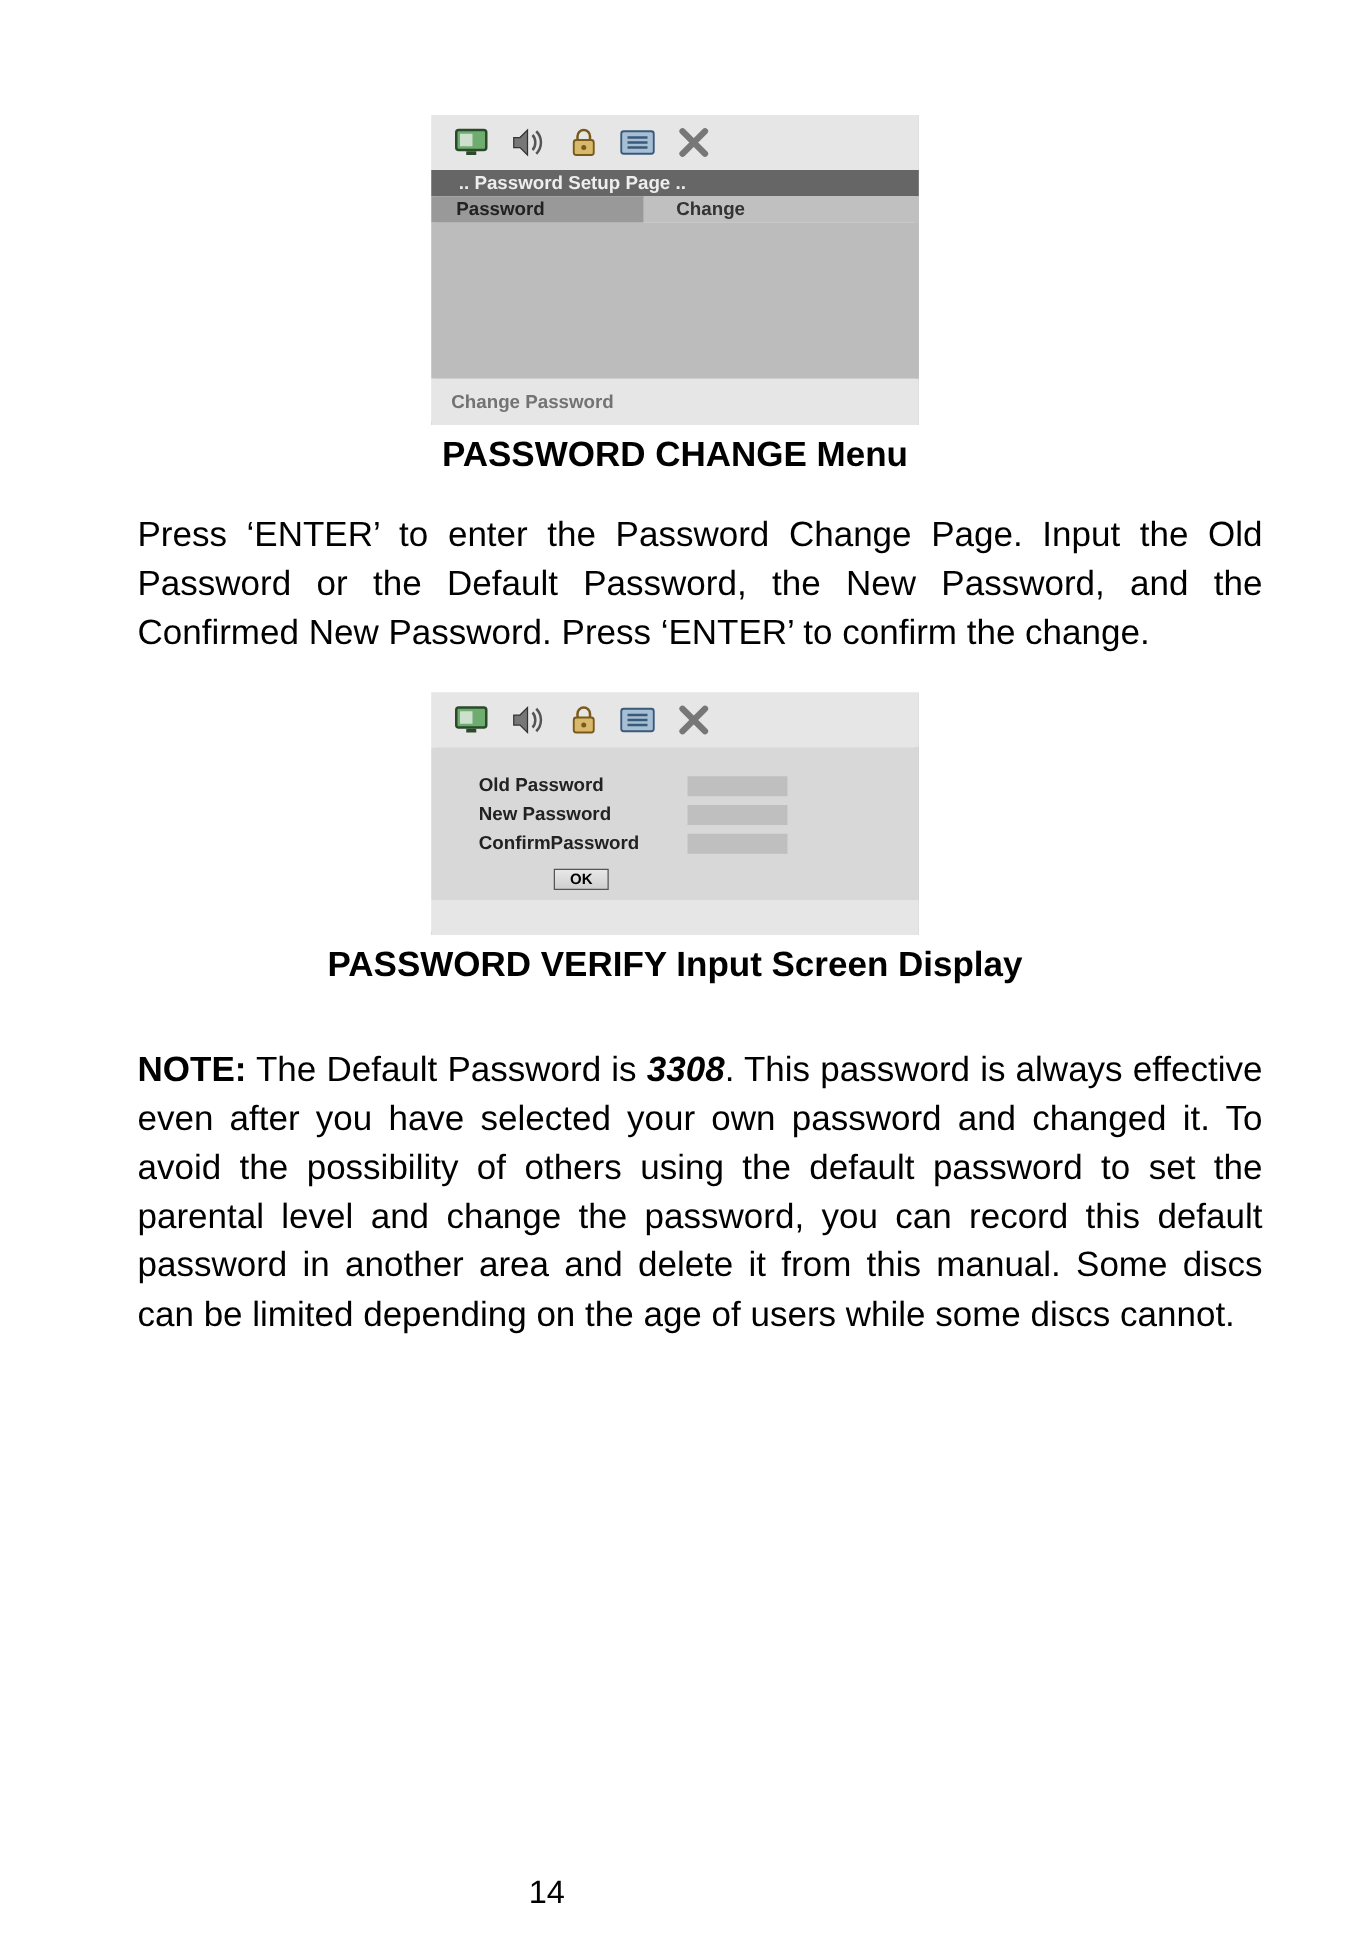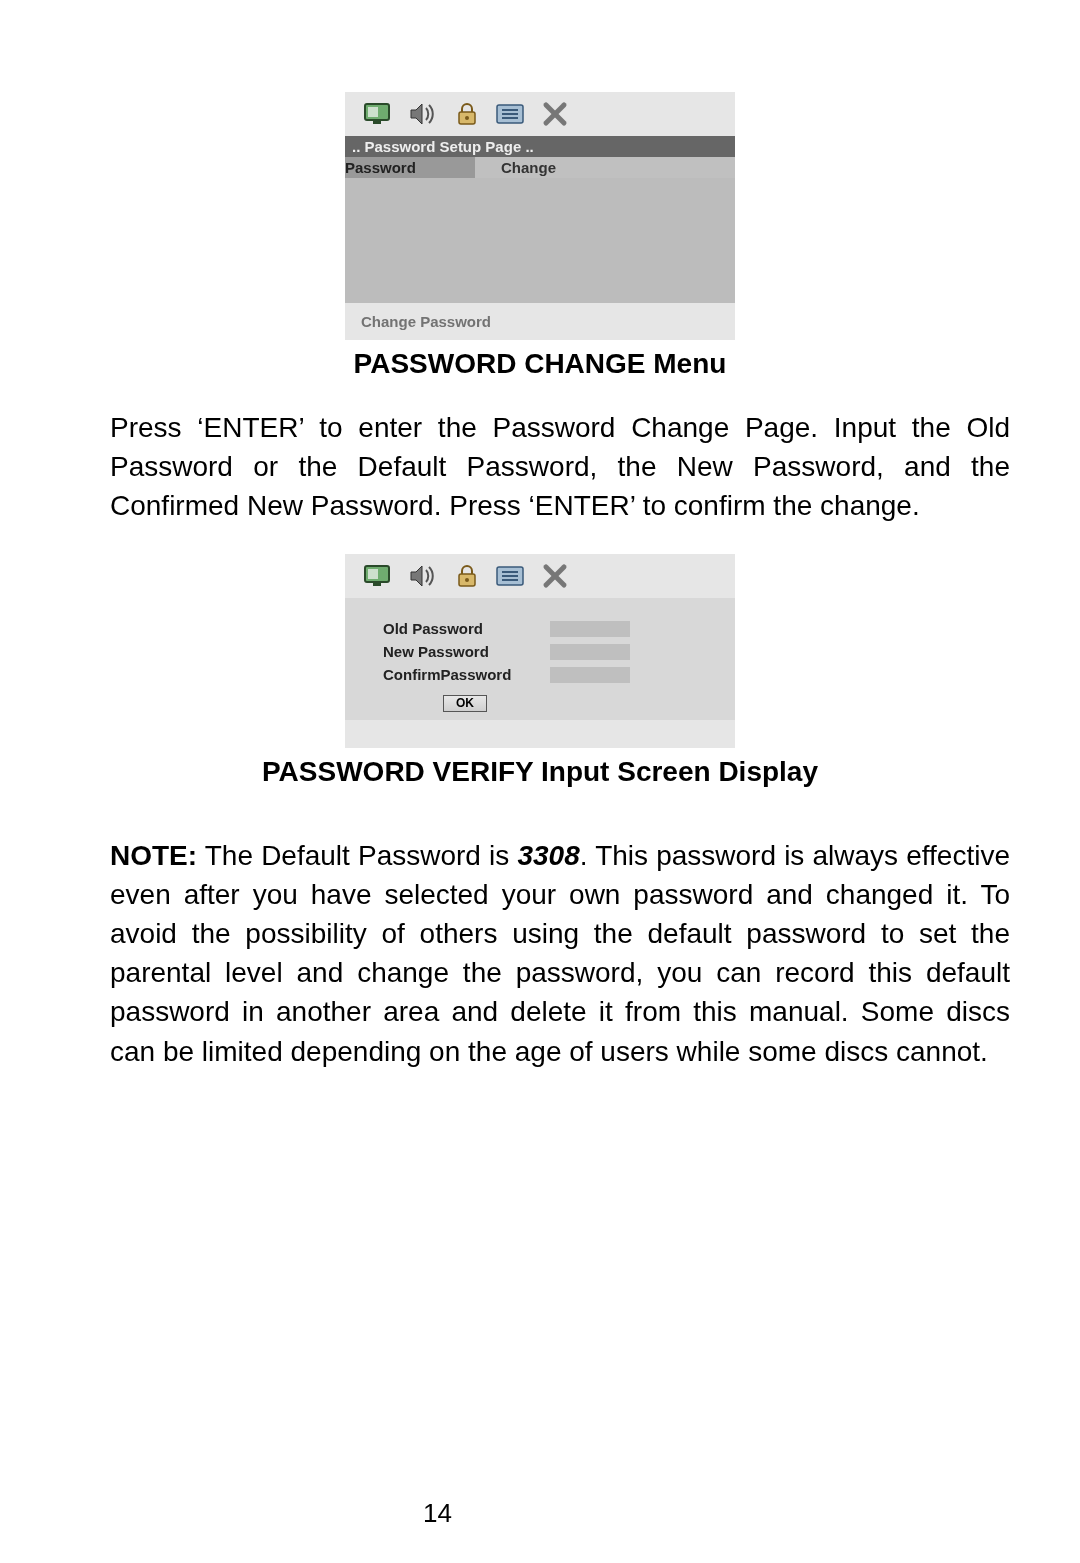--- a/index.html
+++ b/index.html
@@ -58,32 +58,32 @@
     height: 30px;
     display: flex;
     align-items: center;
     justify-content: center;
   }
   .osd-title-strip {
     background: #666;
     color: #eee;
     font-size: 15px;
     font-weight: bold;
-    padding: 2px 7px;
+    padding: 2px 22px;
   }
   .osd-highlight-row {
     display: flex;
     justify-content: space-between;
     font-size: 15px;
     font-weight: bold;
   }
   .osd-highlight-row .left {
     background: #999;
     color: #222;
-    padding: 2px 0;
+    padding: 2px 20px;
     flex: 0 0 130px;
   }
   .osd-highlight-row .right {
     background: #c0c0c0;
     color: #333;
     padding: 2px 26px;
     flex: 1;
   }
   .osd-body-empty {
     height: 125px;

